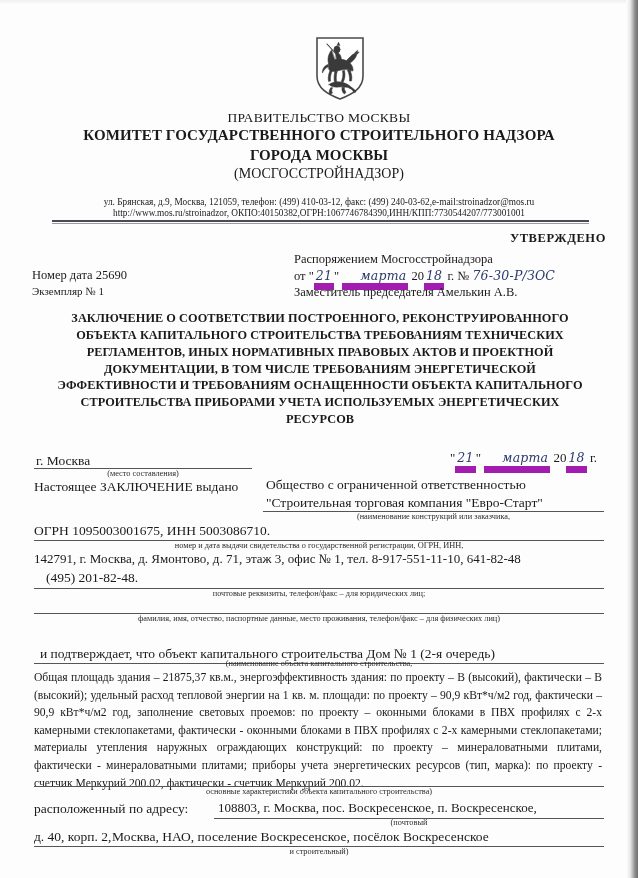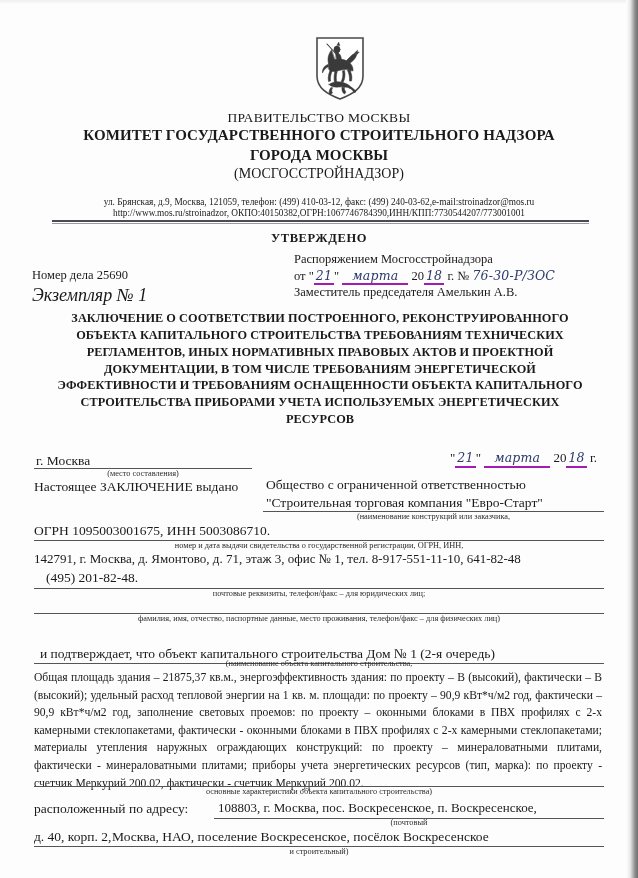--- a/index.html
+++ b/index.html
@@ -98,21 +98,21 @@
     left: 20px;
     top: 223px;
     width: 537px;
     height: 1px;
     background: #9a9aa0;
   }
 
   
   .approved-title {
     position: absolute; left: 0; top: 231px; width: 574px;
-    text-align: center;
+    text-align: right;
     font-weight: bold;
     font-size: 12.5px;
     letter-spacing: .6px;
   }
   .approve-line1 {
     position: absolute; left: 262px; top: 252px;
     font-size: 12.5px;
   }
   .approve-line2 {
     position: absolute; left: 262px; top: 268px;
@@ -123,37 +123,36 @@
     position: absolute; left: 262px; top: 285px;
     font-size: 12.5px;
     white-space: nowrap;
   }
   .case-no {
     position: absolute; left: 0; top: 268px;
     font-size: 12.5px;
   }
   .copy-no {
     position: absolute; left: 0; top: 285px;
-    font-size: 18px;
-    font-style: italic;
+    font-size: 11px;
   }
 
   
   .hw {
     font-family: "DejaVu Serif", "Liberation Serif", serif;
     font-style: italic;
     color: #2c3a6b;
     font-size: 12.5px;
     letter-spacing: .2px;
   }
   .hw-u {
     display: inline-block;
-    border-bottom: 2px solid #a21caf;
+    border-bottom: 7px solid #a21caf;
     padding: 0 2px;
-    text-align: center;
+    text-align: right;
   }
 
   
   .doc-title {
     position: absolute;
     left: 18px;
     top: 310px;
     width: 540px;
     text-align: center;
     font-weight: bold;
@@ -276,21 +275,21 @@
       <span class="hw hw-u" style="min-width:62px">марта</span>
       <span>20</span><span class="hw hw-u" style="min-width:15px">18</span>
       <span>г.</span>
       <span>№</span>
       <span class="hw">76-30-Р/ЗОС</span>
     </div>
 
     <div class="approve-line3">Заместитель председателя Амелькин А.В.</div>
 
     <div class="case-no">
-      <span>Номер дела</span>
+      <span>Номер дата</span>
       <span>25690</span>
     </div>
     <div class="copy-no">
       <span>Экземпляр №</span>
       <span>1</span>
     </div>
 
     <div class="doc-title">ЗАКЛЮЧЕНИЕ О СООТВЕТСТВИИ ПОСТРОЕННОГО, РЕКОНСТРУИРОВАННОГО ОБЪЕКТА КАПИТАЛЬНОГО СТРОИТЕЛЬСТВА ТРЕБОВАНИЯМ ТЕХНИЧЕСКИХ РЕГЛАМЕНТОВ, ИНЫХ НОРМАТИВНЫХ ПРАВОВЫХ АКТОВ И ПРОЕКТНОЙ ДОКУМЕНТАЦИИ, В ТОМ ЧИСЛЕ ТРЕБОВАНИЯМ ЭНЕРГЕТИЧЕСКОЙ ЭФФЕКТИВНОСТИ И ТРЕБОВАНИЯМ ОСНАЩЕННОСТИ ОБЪЕКТА КАПИТАЛЬНОГО СТРОИТЕЛЬСТВА ПРИБОРАМИ УЧЕТА ИСПОЛЬЗУЕМЫХ ЭНЕРГЕТИЧЕСКИХ РЕСУРСОВ</div>
 
     <div class="row city">г. Москва</div>

